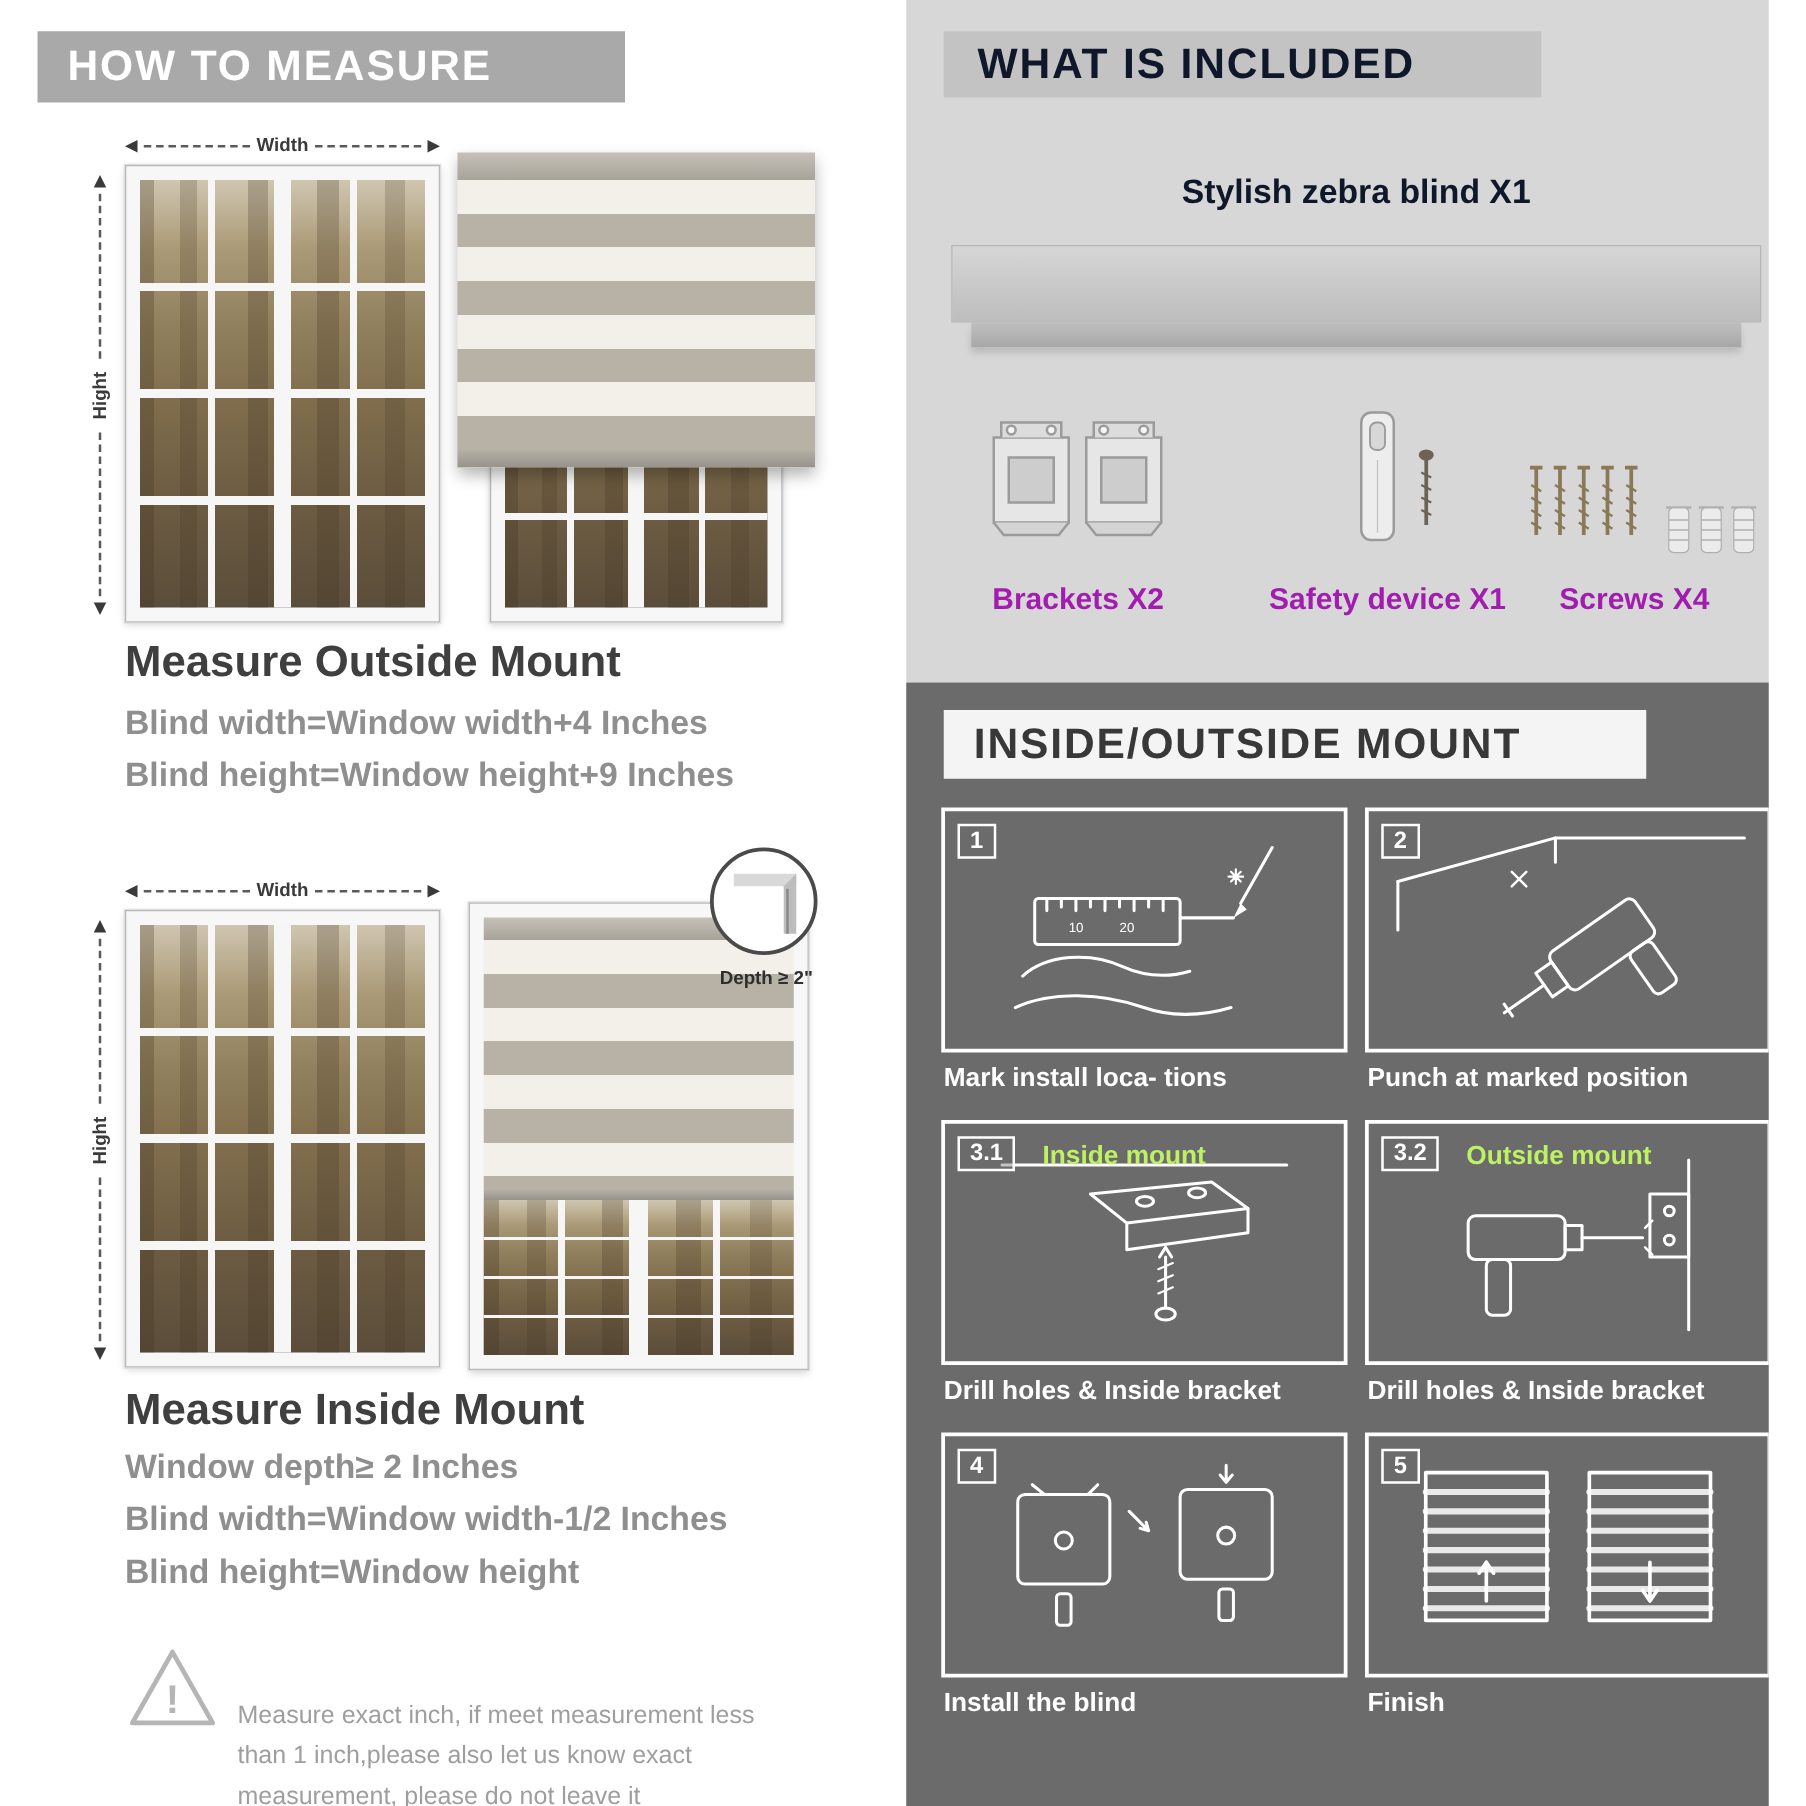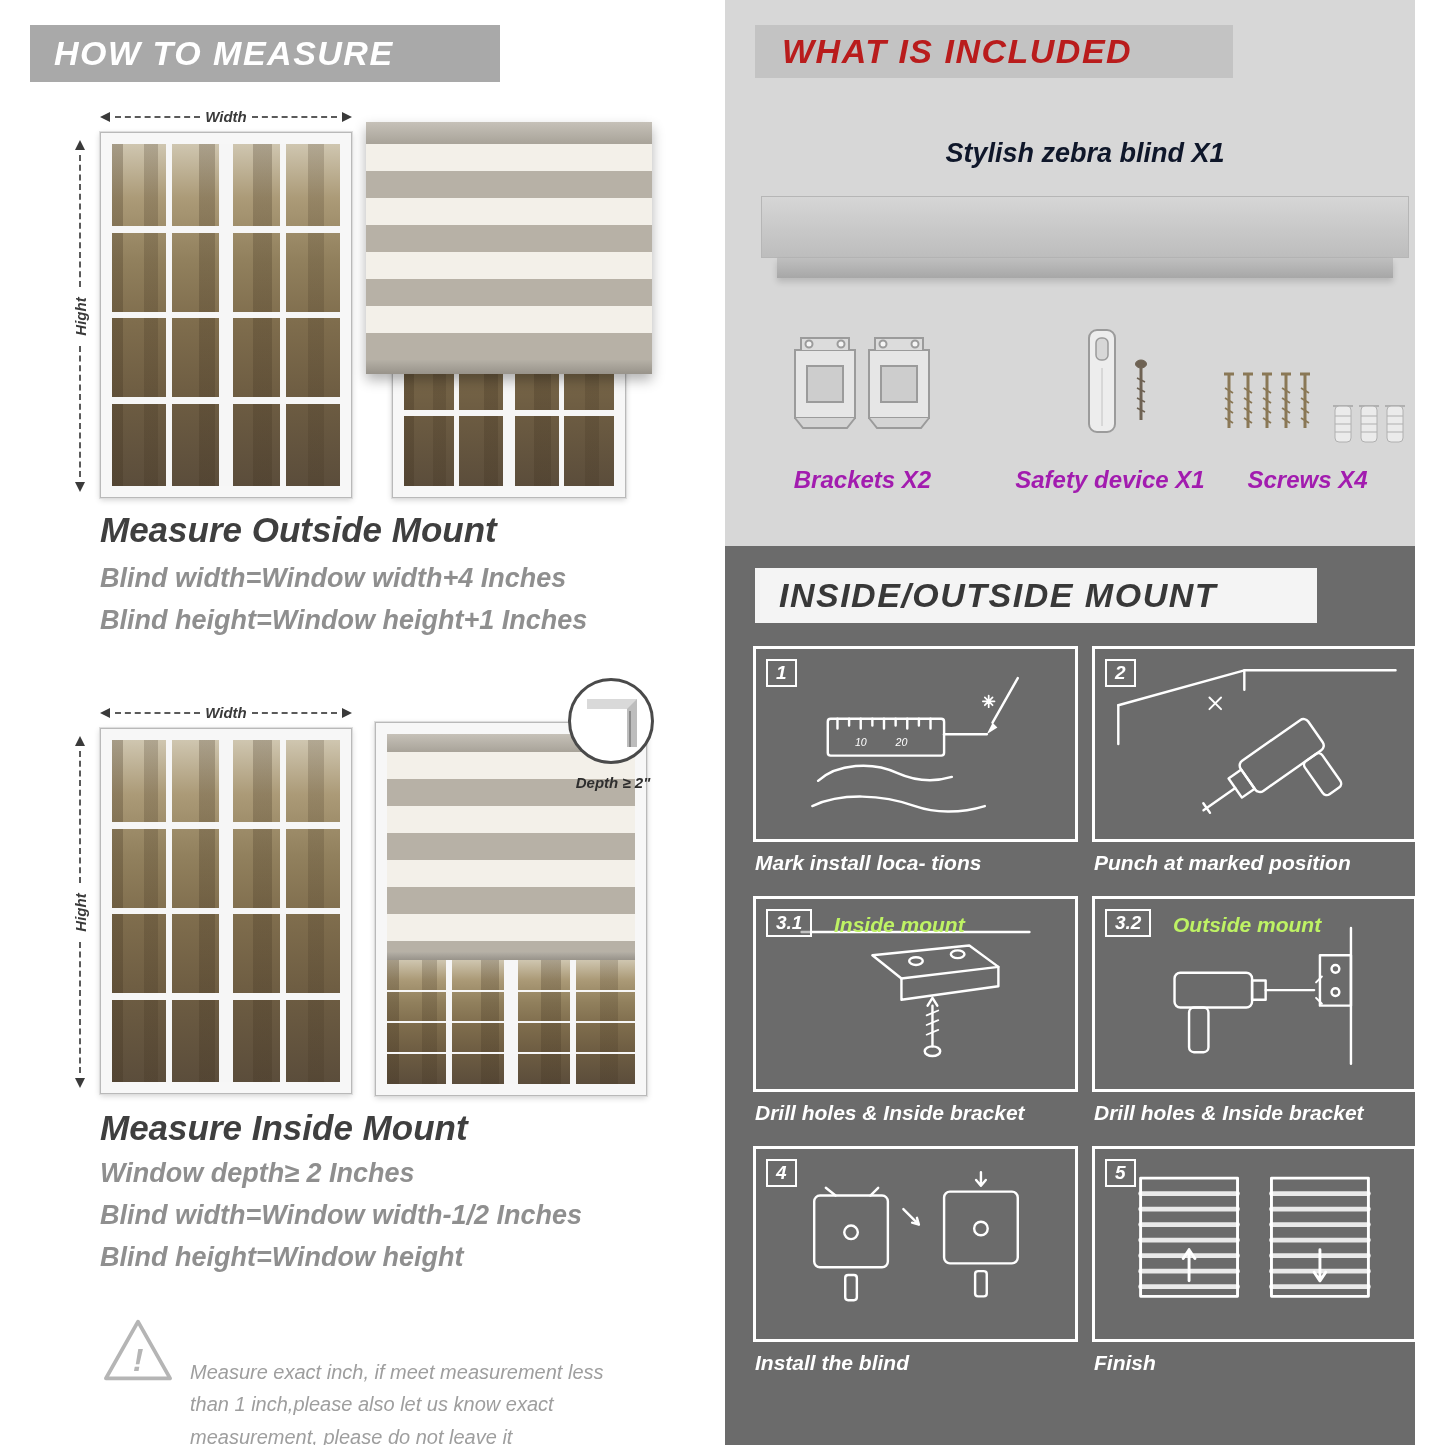--- a/index.html
+++ b/index.html
@@ -1,23 +1,23 @@
 <!DOCTYPE html>
 <html><head>
 <meta charset="utf-8">
 <style>
   * { box-sizing: border-box; }
   body { margin:0; font-family:"Liberation Sans","DejaVu Sans",sans-serif; background:#fff; }
-  .canvas { position:relative; width:1415px; height:1445px; background:#fff; overflow:hidden;font-style:italic; }
+  .canvas { position:relative; width:1415px; height:1445px; background:#fff; overflow:hidden; }
 
   
   .banner { position:absolute; display:flex; align-items:center; padding-left:24px;
             font-weight:bold; font-size:34px; letter-spacing:1.5px; }
   .banner.gray  { background:#a9a9a9; color:#ffffff; }
-  .banner.lightgray { background:#c3c3c3; color:#b91c1c;padding-left:27px; }
+  .banner.lightgray { background:#c3c3c3; color:#0f172a;padding-left:27px; }
   .banner.white { background:#f4f4f4; color:#383838; }
 
   .heading  { position:absolute; font-size:35px; font-weight:bold; color:#3f3f3f; }
   .specline { position:absolute; font-size:27px; font-weight:bold; color:#8f8f8f; }
 
   
   .fig { position:absolute; }
   .winframe { position:absolute; background:#f7f7f7; border:1px solid #b9b9b9;
               box-shadow:0 0 0 1px #dedede, 0 2px 6px rgba(0,0,0,.18); padding:11px; }
   .photo { width:100%; height:100%;
@@ -112,21 +112,21 @@
       <div style="position:absolute; left:0; top:0; width:286px; height:252px; box-shadow:0 6px 12px rgba(0,0,0,.3);">
         <div class="cassette" style="height:22px;"></div>
         <div class="zebra" style="height:216px;"></div>
         <div class="bottomrail" style="height:14px;"></div>
       </div>
     </div>
   </div>
 
   <div class="heading" style="left:100px; top:510px;">Measure Outside Mount</div>
   <div class="specline" style="left:100px; top:563px;">Blind width=Window width+4 Inches</div>
-  <div class="specline" style="left:100px; top:605px;">Blind height=Window height+1 Inches</div>
+  <div class="specline" style="left:100px; top:605px;">Blind height=Window height+9 Inches</div>
 
   <div class="fig" style="left:70px; top:692px; width:610px; height:412px;">
 
     <div class="harrow" style="left:30px; top:12px; width:252px;">
       <span class="ah ah-l"></span>
       <span class="dash"></span>
       <span>Width</span>
       <span class="dash"></span>
       <span class="ah ah-r"></span>
     </div>

